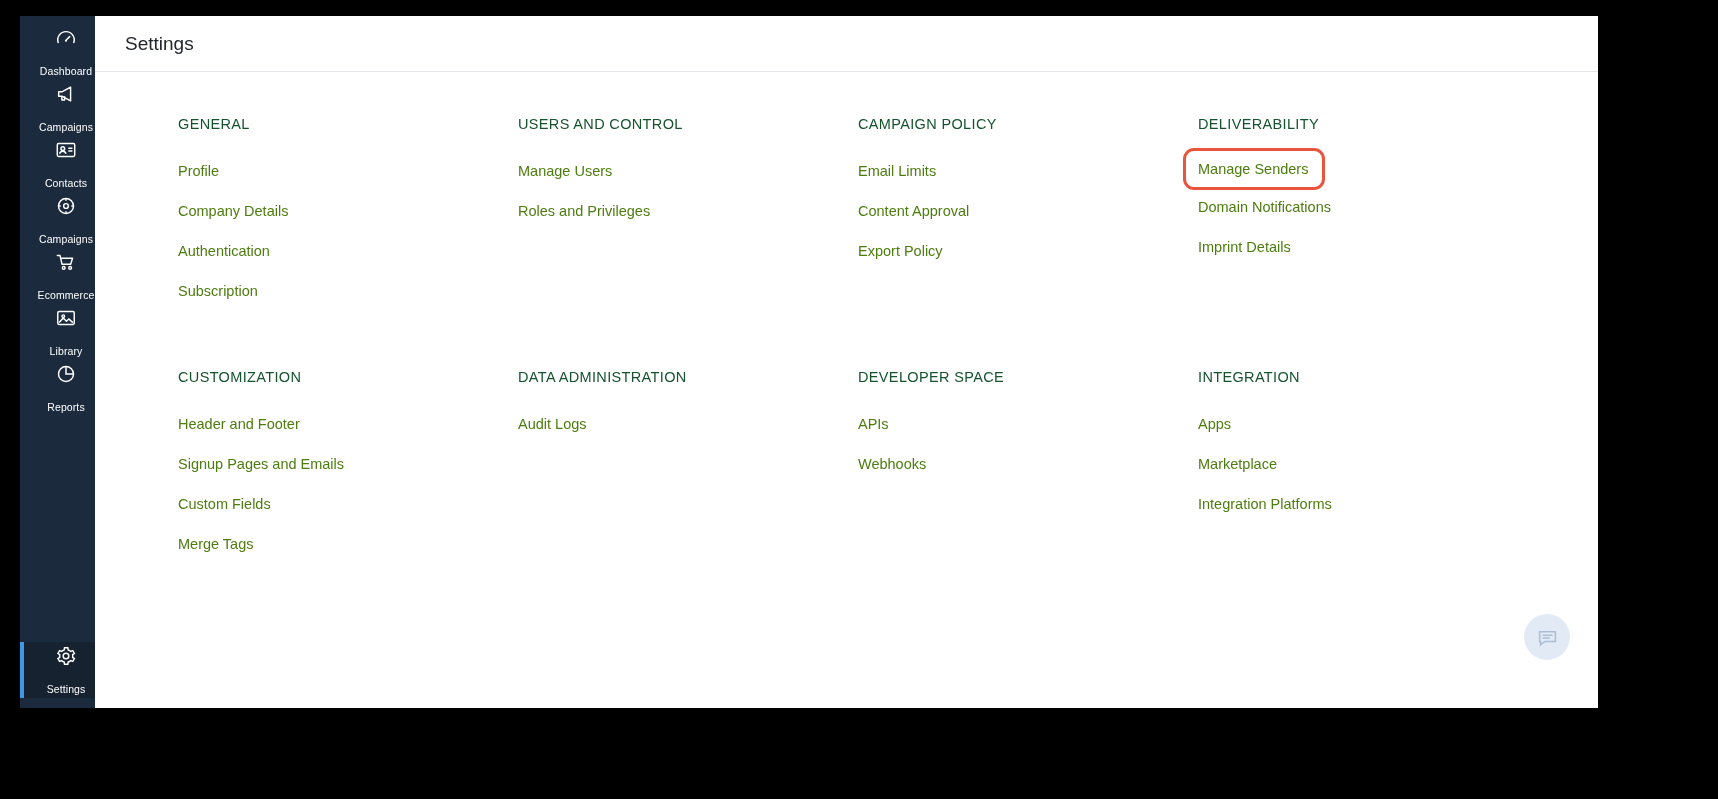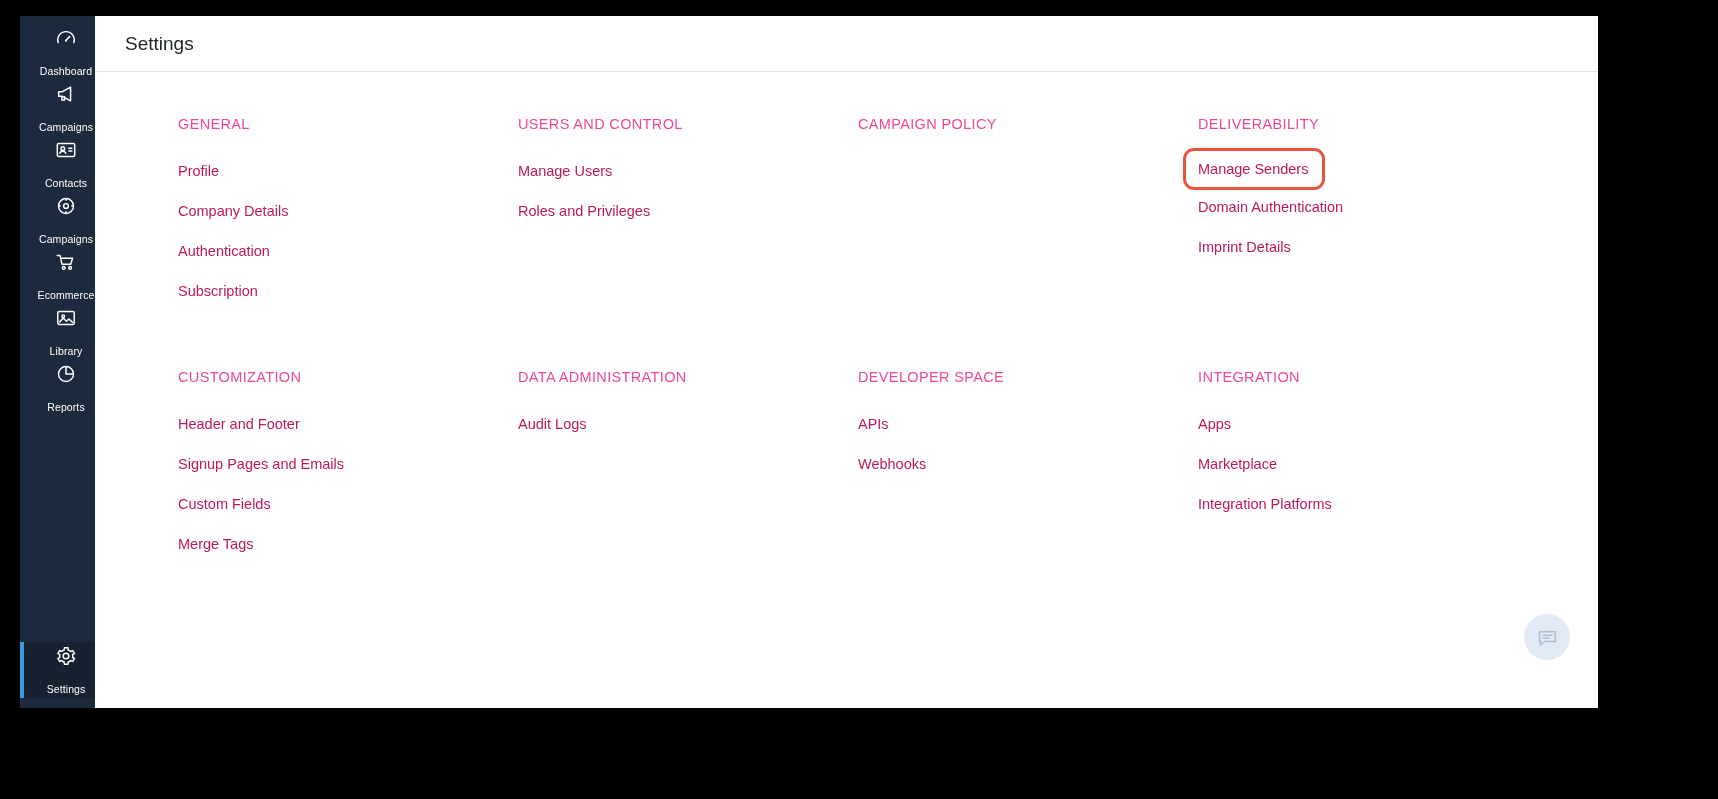--- a/index.html
+++ b/index.html
@@ -99,29 +99,29 @@
     padding: 44px 60px 0 83px;
     display: grid;
     grid-template-columns: repeat(4, 1fr);
     grid-auto-rows: min-content;
     row-gap: 58px;
     align-content: start;
   }
   .group-title {
     font-size: 14.5px;
     letter-spacing: .35px;
-    color: #ec4899;
+    color: #14532d;
     text-transform: uppercase;
     margin-bottom: 19px;
     white-space: nowrap;
   }
   .link-list { display: flex; flex-direction: column; gap: 0; }
   .link {
     font-size: 14.5px;
-    color: #be185d;
+    color: #4d7c0f;
     line-height: 40px;
     text-decoration: none;
     width: max-content;
     cursor: pointer;
   }
   .link.highlighted {
     outline: 3px solid #e8553c;
     padding: 2px 14px 2px 12px;
     margin-left: -12px;
     line-height: 32px;
@@ -253,26 +253,31 @@
         </div>
         <div class="group">
           <div class="group-title">USERS AND CONTROL</div>
           <div class="link-list">
             <a class="link">Manage Users</a>
             <a class="link">Roles and Privileges</a>
           </div>
         </div>
         <div class="group">
           <div class="group-title">CAMPAIGN POLICY</div>
+          <div class="link-list">
+            <a class="link">Email Limits</a>
+            <a class="link">Content Approval</a>
+            <a class="link">Export Policy</a>
+          </div>
         </div>
         <div class="group">
           <div class="group-title">DELIVERABILITY</div>
           <div class="link-list">
             <a class="link highlighted">Manage Senders</a>
-            <a class="link">Domain Authentication</a>
+            <a class="link">Domain Notifications</a>
             <a class="link">Imprint Details</a>
           </div>
         </div>
         <div class="group">
           <div class="group-title">CUSTOMIZATION</div>
           <div class="link-list">
             <a class="link">Header and Footer</a>
             <a class="link">Signup Pages and Emails</a>
             <a class="link">Custom Fields</a>
             <a class="link">Merge Tags</a>

